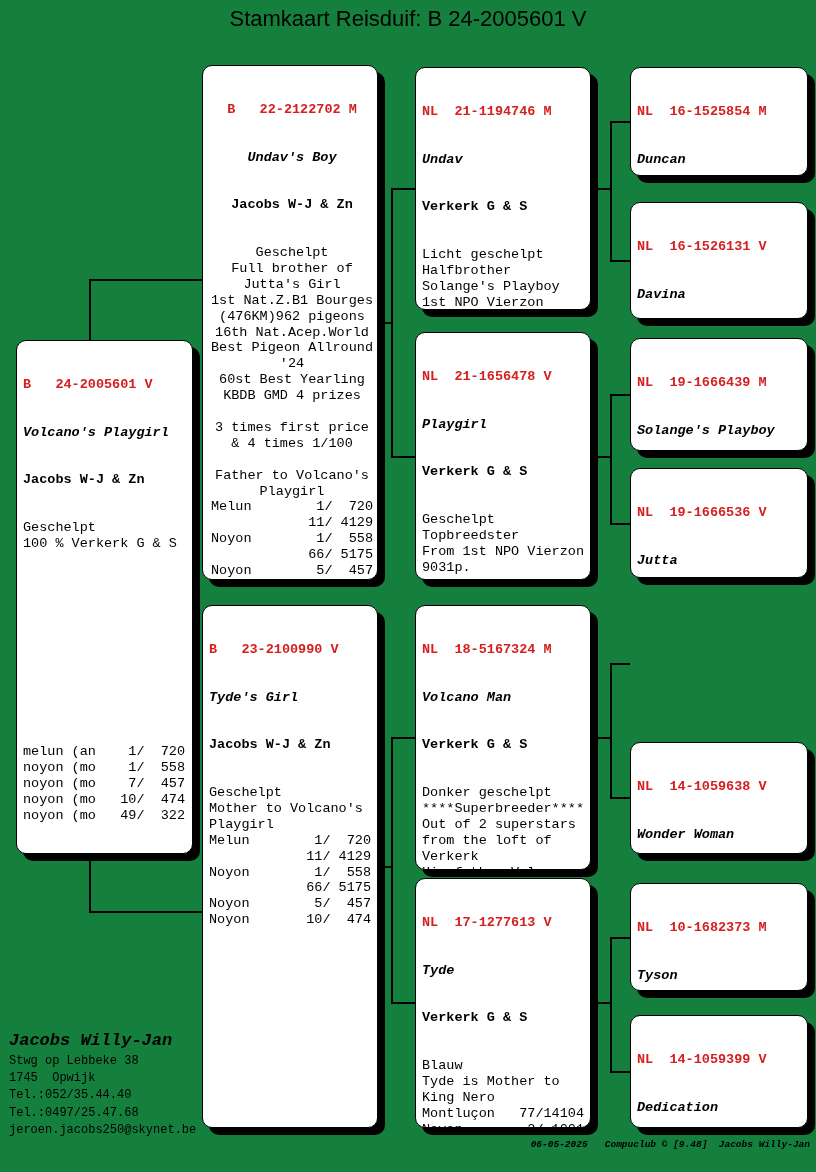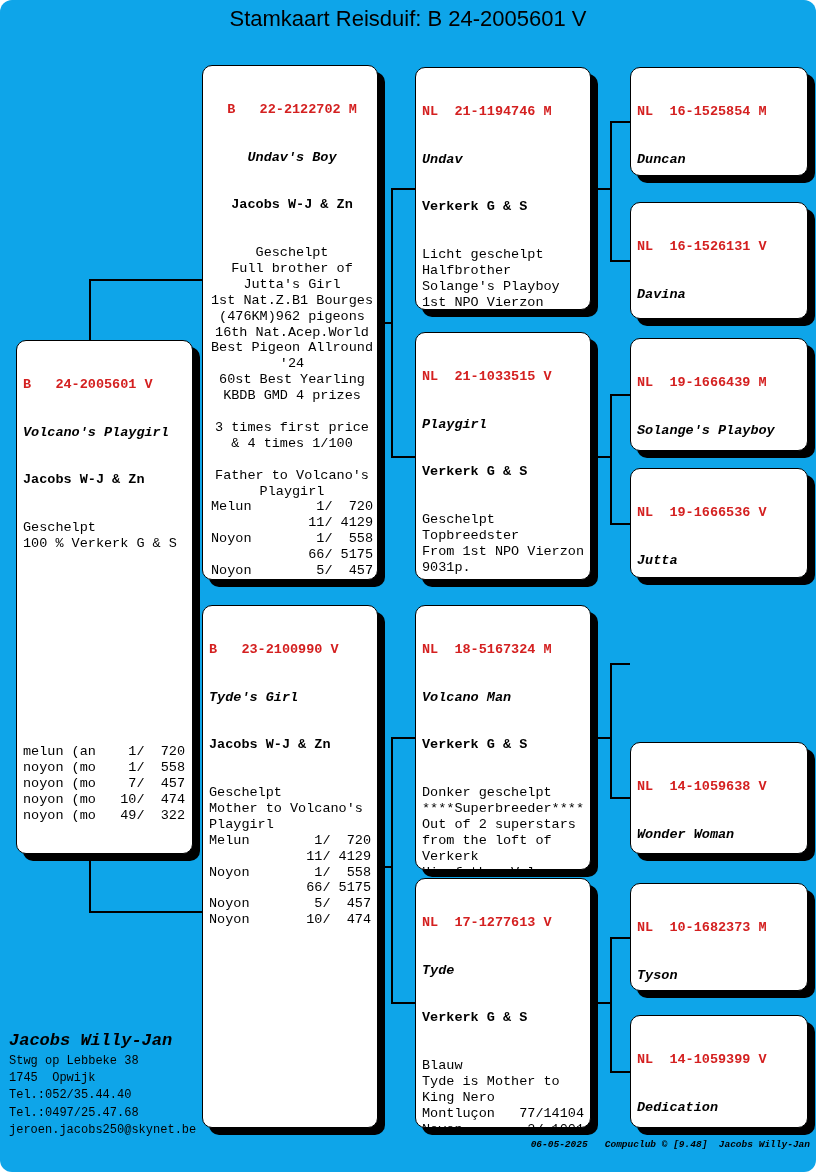--- a/index.html
+++ b/index.html
@@ -1,17 +1,17 @@
 <!DOCTYPE html>
 <html><head>
 <meta charset="utf-8">
 <style>
   html,body{margin:0;padding:0;background:#fff;}
-  #page{position:relative;width:816px;height:1172px;background:#0ea5e9;overflow:hidden;
-        font-family:"Liberation Mono","DejaVu Sans Mono",monospace;border-radius:12px;}
+  #page{position:relative;width:816px;height:1172px;background:#15803d;overflow:hidden;
+        font-family:"Liberation Mono","DejaVu Sans Mono",monospace;}
   .title{position:absolute;left:0;right:0;top:6px;text-align:center;
          font:22px/26px "Liberation Sans",sans-serif;color:#000;}
   .pbox{position:absolute;background:#fff;border:1.5px solid #000;border-radius:10px;
         box-shadow:7px 7px 0 #000;box-sizing:border-box;overflow:hidden;
         padding:4px 2px 4px 6px;font-size:13.5px;line-height:15.9px;white-space:pre;color:#000;}
   .ring{font-weight:bold;color:#d42020;}
   .pname{font-style:italic;font-weight:bold;}
   .powner{font-weight:bold;}
   .presults{position:absolute;left:6px;top:403px;white-space:pre;}
   .cline{position:absolute;background:#000;}
@@ -145,21 +145,21 @@
 1st NPO Vierzon
 9031p.
 From the best lines
 of Verkerk.
 
 Father of Jutta's
 Girl
 1st Nat.Z.B1 Bourges</div>
   </div>
   <div class="pbox box-gp2">
-    <div class="ring" style="color: rgb(212, 32, 32);">NL  21-1033515 V</div>
+    <div class="ring" style="color: rgb(212, 32, 32);">NL  21-1656478 V</div>
     <div class="pname">Playgirl</div>
     <div class="powner">Verkerk G &amp; S</div>
     <div class="pbody">Geschelpt
 Topbreedster
 From 1st NPO Vierzon
 9031p.
 x
 2nd
 Nat.Acep.Yearling
 2020

